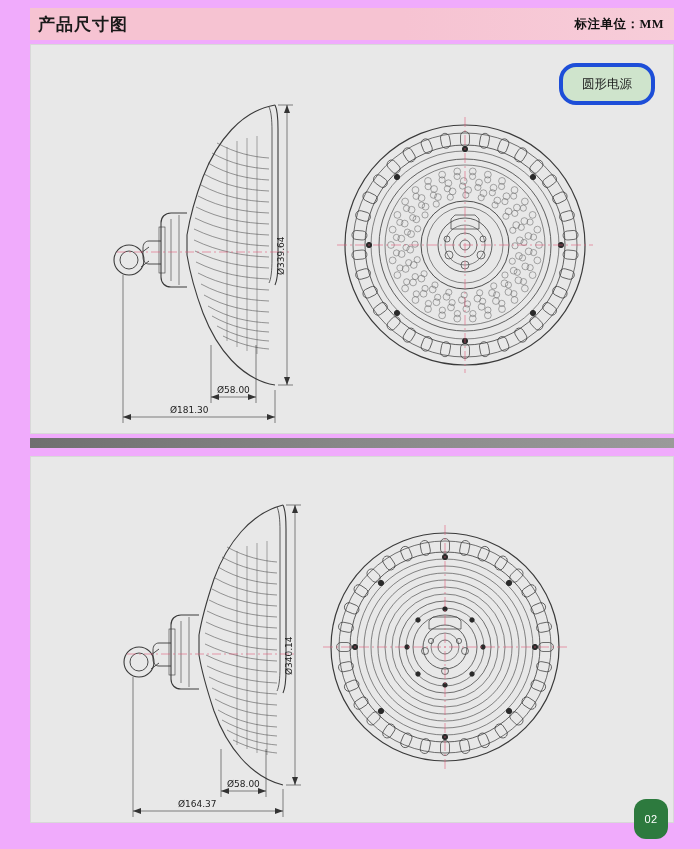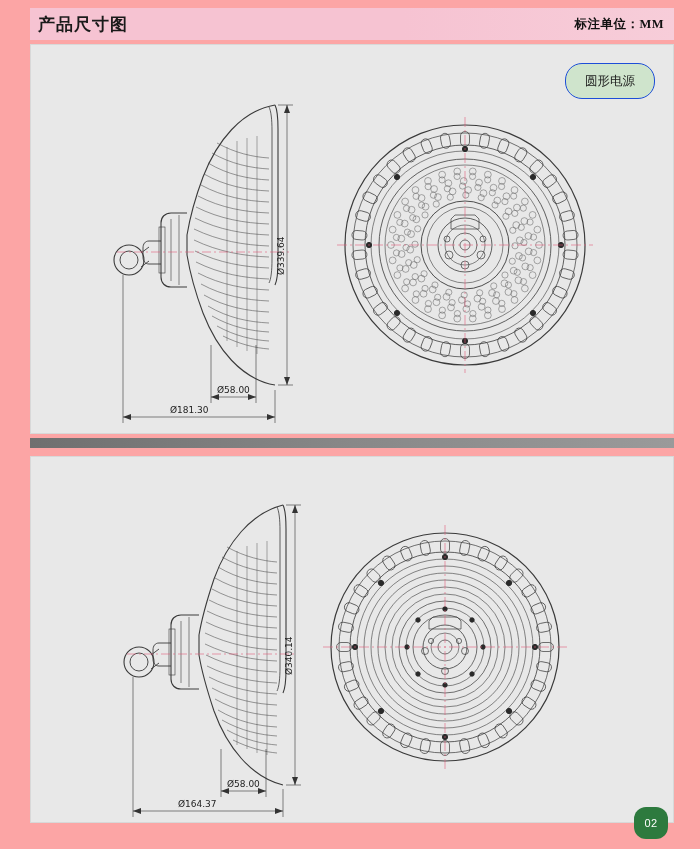--- a/index.html
+++ b/index.html
@@ -13,21 +13,21 @@
     font-family: "Liberation Sans", sans-serif;
     overflow: hidden;
     position: relative;
   }
 
   .page {
     position: absolute;
     left: 0; top: 0;
     width: 700px;
     height: 849px;
-    background: #fca5a5;
+    background: #f0abfc;
   }
 
   
   .header {
     position: absolute;
     left: 30px;
     top: 8px;
     width: 644px;
     height: 32px;
     background: linear-gradient(to right, #f6c3d2 0%, #f6c3d2 58%, #f7cdd9 100%);
@@ -73,38 +73,38 @@
     background: linear-gradient(to right, #6f6f6f 0%, #888 50%, #9a9a9a 100%);
   }
 
   
   .badge {
     position: absolute;
     width: 88px;
     height: 34px;
     border-radius: 17px;
     background: #cfe4cc;
-    border: 1px solid #1d4ed8;
+    border: 4px solid #1d4ed8;
     display: flex;
     align-items: center;
     justify-content: center;
     font-family: "DejaVu Sans", "Liberation Sans", sans-serif;
     font-size: 12.5px;
     color: #1b1b1b;
   }
   #badge-top { right: 18px; top: 18px; }
   #badge-bottom { right: 18px; top: 16px; }
 
   
   .page-number {
     position: absolute;
     right: 32px;
     bottom: 10px;
     width: 34px;
-    height: 32px;
+    height: 40px;
     border-radius: 12px;
     background: #2d7a3e;
     color: #ffffff;
     font-size: 11px;
     display: flex;
     align-items: center;
     justify-content: center;
     letter-spacing: 0.5px;
   }
 

